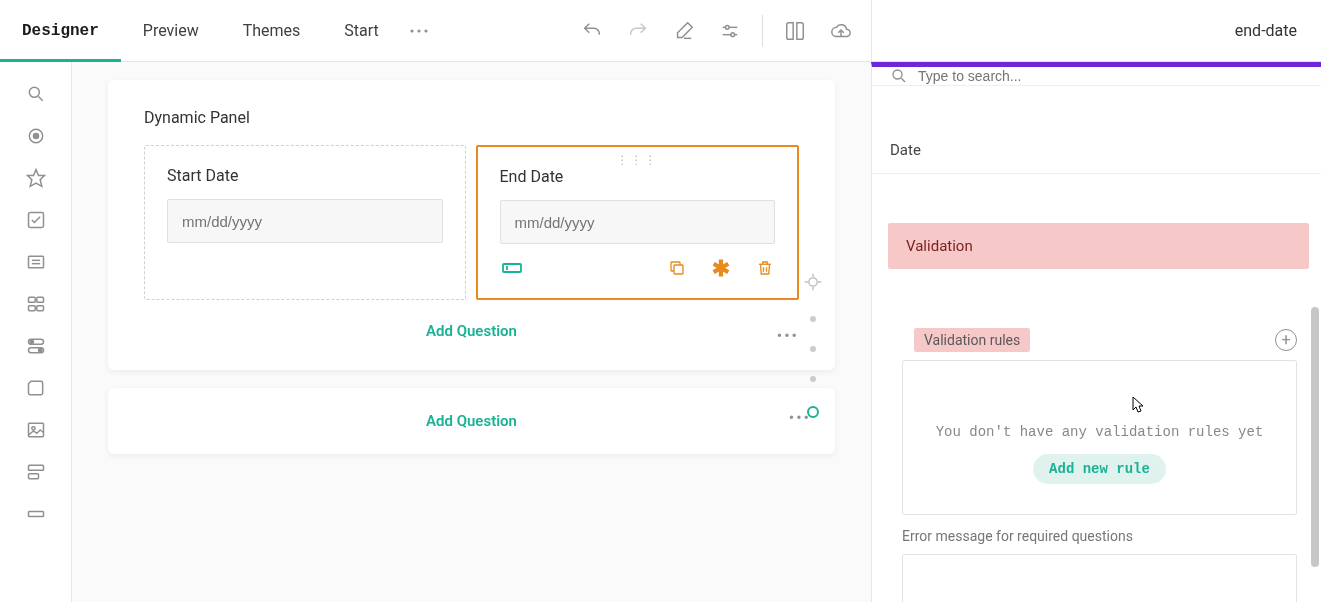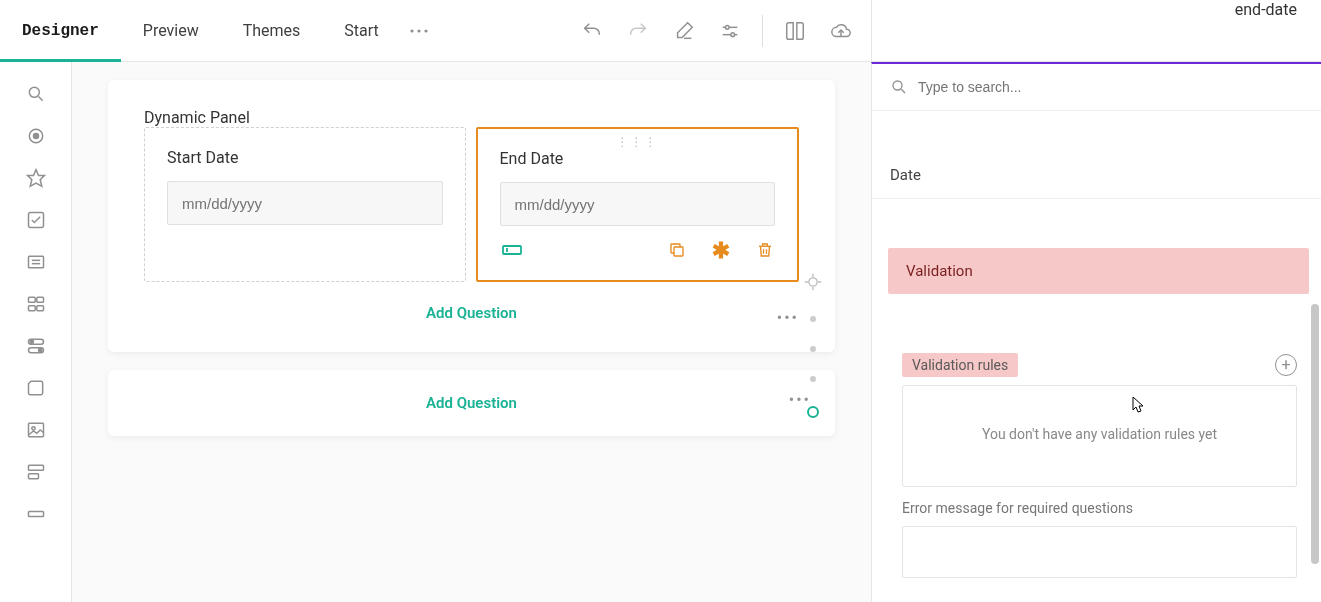--- a/index.html
+++ b/index.html
@@ -1,20 +1,20 @@
 <!DOCTYPE html>
 <html><head>
 <meta charset="utf-8">
 <style>
   * { box-sizing: border-box; margin: 0; padding: 0; }
   body { font-family: -apple-system, BlinkMacSystemFont, "Segoe UI", Roboto, Arial, sans-serif; background: #fff; color: #1a1a1a; width: 1321px; height: 602px; overflow: hidden; position: relative; }
   
   .topbar { height: 62px; border-bottom: 1px solid #e6e6e6; display: flex; align-items: stretch; }
   .topbar-left { flex: 1; display: flex; align-items: center; position: relative; }
-  .topbar-right { width: 450px; border-left: 1px solid #e6e6e6; display: flex; align-items: flex-start; justify-content: flex-end; padding-right: 24px; }
+  .topbar-right { width: 450px; border-left: 1px solid #e6e6e6; display: flex; align-items: center; justify-content: flex-end; padding-right: 24px; }
   
   .top-tabs { display: flex; height: 100%; }
   .top-tab { padding: 0 22px; display: flex; align-items: center; font-size: 16px; color: #404040; cursor: pointer; position: relative; }
   .top-tab.active { font-weight: 600; color: #1a1a1a; font-family: Liberation Mono, monospace; }
   .top-tab.active::after { content: ""; position: absolute; left: 0; right: 0; bottom: -1px; height: 3px; background: #19b294; }
   
   .top-dots { width: 36px; display:flex; align-items:center; justify-content:center; cursor:pointer; color:#909090;}
   
   .top-tools { margin-left: auto; display: flex; align-items: center; gap: 6px; padding-right: 10px; height:100%; }
   .tool-btn { width: 40px; height: 40px; display: flex; align-items: center; justify-content: center; color: #909090; cursor: pointer; }
@@ -23,21 +23,21 @@
   .prop-title { font-size: 16px; color: #333; }
   
   .main { display: flex; height: 540px; }
   
   .left-rail { width: 72px; border-right: 1px solid #e6e6e6; display: flex; flex-direction: column; align-items: center; padding-top: 20px; gap: 18px; }
   .rail-icon { width: 24px; height: 24px; display: flex; align-items: center; justify-content: center; color: #909090; cursor: pointer; }
   
   .canvas { flex: 1; background: #fafafa; padding: 18px 36px; overflow-y: auto; position:relative; }
   
   .panel-card { background: #fff; border-radius: 6px; box-shadow: 0 2px 6px rgba(0,0,0,0.06); padding: 28px 36px 30px; margin-bottom: 18px; }
-  .panel-title { font-size: 16px; color: #333; }
+  .panel-title { font-size: 16px; color: #333; margin-bottom: 18px; }
   
   .question-row { display: flex; gap: 10px; }
   .q-card { flex: 1; border: 1px dashed #d0d0d0; padding: 20px 22px; border-radius: 2px; position: relative; }
   .q-card.selected { border: 2px solid #e78b1f; }
   .q-label { font-size: 16px; color: #333; margin-bottom: 14px; }
   .q-input { width: 100%; height: 44px; border: 1px solid #e0e0e0; background: #f7f7f7; border-radius: 2px; padding: 10px 14px; font-size: 15px; color: #666; outline: none; }
   
   .q-drag { position: absolute; top: 6px; left: 50%; transform: translateX(-50%); color: #bbb; font-size: 12px; letter-spacing: 2px; }
   .q-actions { display: flex; align-items: center; gap: 24px; margin-top: 14px; padding-left: 2px; }
   .q-action-spacer { flex: 1; }
@@ -48,33 +48,33 @@
   .add-question-btn { color: #19b294; font-weight: 600; font-size: 15px; cursor: pointer; }
   .row-dots { position:absolute; right: 0; top: 4px; color: #909090; cursor:pointer; letter-spacing:2px; }
   
   .outer-card { background: #fff; border-radius: 6px; box-shadow: 0 2px 6px rgba(0,0,0,0.06); padding: 24px 36px; display:flex; align-items:center; justify-content:center; position:relative; }
   
   .float-actions { position: absolute; right: 48px; top: 210px; display:flex; flex-direction:column; gap: 24px; align-items:center; }
   .float-dot { width: 6px; height: 6px; border-radius: 50%; background: #ccc; }
   .float-ring { width: 12px; height: 12px; border: 2px solid #19b294; border-radius: 50%; }
   .float-gps { color: #bbb; }
   
-  .right-pane { width: 450px; border-left: 1px solid #e6e6e6; border-top: 2px solid #6d28d9; display: flex; flex-direction: column; overflow-y:auto; position:relative;gap:41px; }
+  .right-pane { width: 450px; border-left: 1px solid #e6e6e6; border-top: 5px solid #6d28d9; display: flex; flex-direction: column; overflow-y:auto; position:relative;gap:41px; }
   .search-row { height: 56px; display:flex; align-items:center; padding: 0 18px; border-bottom: 1px solid #eee; gap: 10px; }
   .search-input { border:none; outline:none; font-size: 14px; color:#666; flex:1; }
   
   .accordion-head { padding: 14px 18px; font-size: 15px; color: #444; border-bottom: 1px solid #eee; cursor:pointer; }
   .accordion-head.hl { background: #f7c8c8; color: #7a1f1f; border: none; margin: 8px 12px 0 16px; border-radius:2px; }
   
   .validation-body { padding: 18px 24px 24px 30px; }
-  .vr-label-row { display:flex; align-items:center; justify-content:space-between; margin-bottom: 8px; }
+  .vr-label-row { display:flex; align-items:center; justify-content:space-between; margin-bottom: 8px; margin-left: 12px; }
   .vr-label { background: #f7c8c8; padding: 4px 10px; font-size: 14px; color: #5a5a5a; border-radius:2px; }
   .vr-add { width:22px; height:22px; border: 1.5px solid #909090; border-radius:50%; display:flex; align-items:center; justify-content:center; color:#909090; font-size:16px; cursor:pointer; line-height:1; }
   
-  .vr-box { border: 1px solid #e3e3e3; border-radius:2px; padding: 40px 20px 30px; text-align:center; }
+  .vr-box { border: 1px solid #e3e3e3; border-radius:2px; padding: 63px 20px 30px; text-align:center;font-family:Liberation Mono, monospace; }
   .vr-empty-text { color: #888; font-size: 14px; margin-bottom: 14px; }
   .vr-add-rule { display:inline-block; background: #e0f2ed; color: #19b294; font-weight:600; padding: 7px 16px; border-radius: 16px; font-size: 14px; cursor:pointer; }
   
   .field-label { font-size: 14px; color:#777; margin-top: 13px; margin-bottom: 10px; }
   .field-input { width:100%; height: 52px; border: 1px solid #e3e3e3; border-radius:2px; }
   
   .cursor-pointer-img { position:absolute; left: 1128px; top: 396px; pointer-events:none; }
   
   .right-scrollbar-track { position:absolute; top:240px; right:2px; width:8px; height:320px; background:transparent; }
   .right-scrollbar-thumb { width:8px; height:260px; background:#c7c7c7; border-radius:4px; }
@@ -299,20 +299,21 @@
     </div>
     <div class="accordion-head">Date</div>
     <div class="accordion-head hl">Validation</div>
     <div class="validation-body">
       <div class="vr-label-row">
         <span class="vr-label">Validation rules</span>
         <span class="vr-add">+</span>
       </div>
       <div class="vr-box">
         <div class="vr-empty-text">You don't have any validation rules yet</div>
+        <span class="vr-add-rule">Add new rule</span>
       </div>
       <div class="field-label">Error message for required questions</div>
       <input class="field-input" style="">
     </div>
     <div class="right-scrollbar-track">
         <div class="right-scrollbar-thumb"></div>
       </div>
   </div>
 </div>
 

